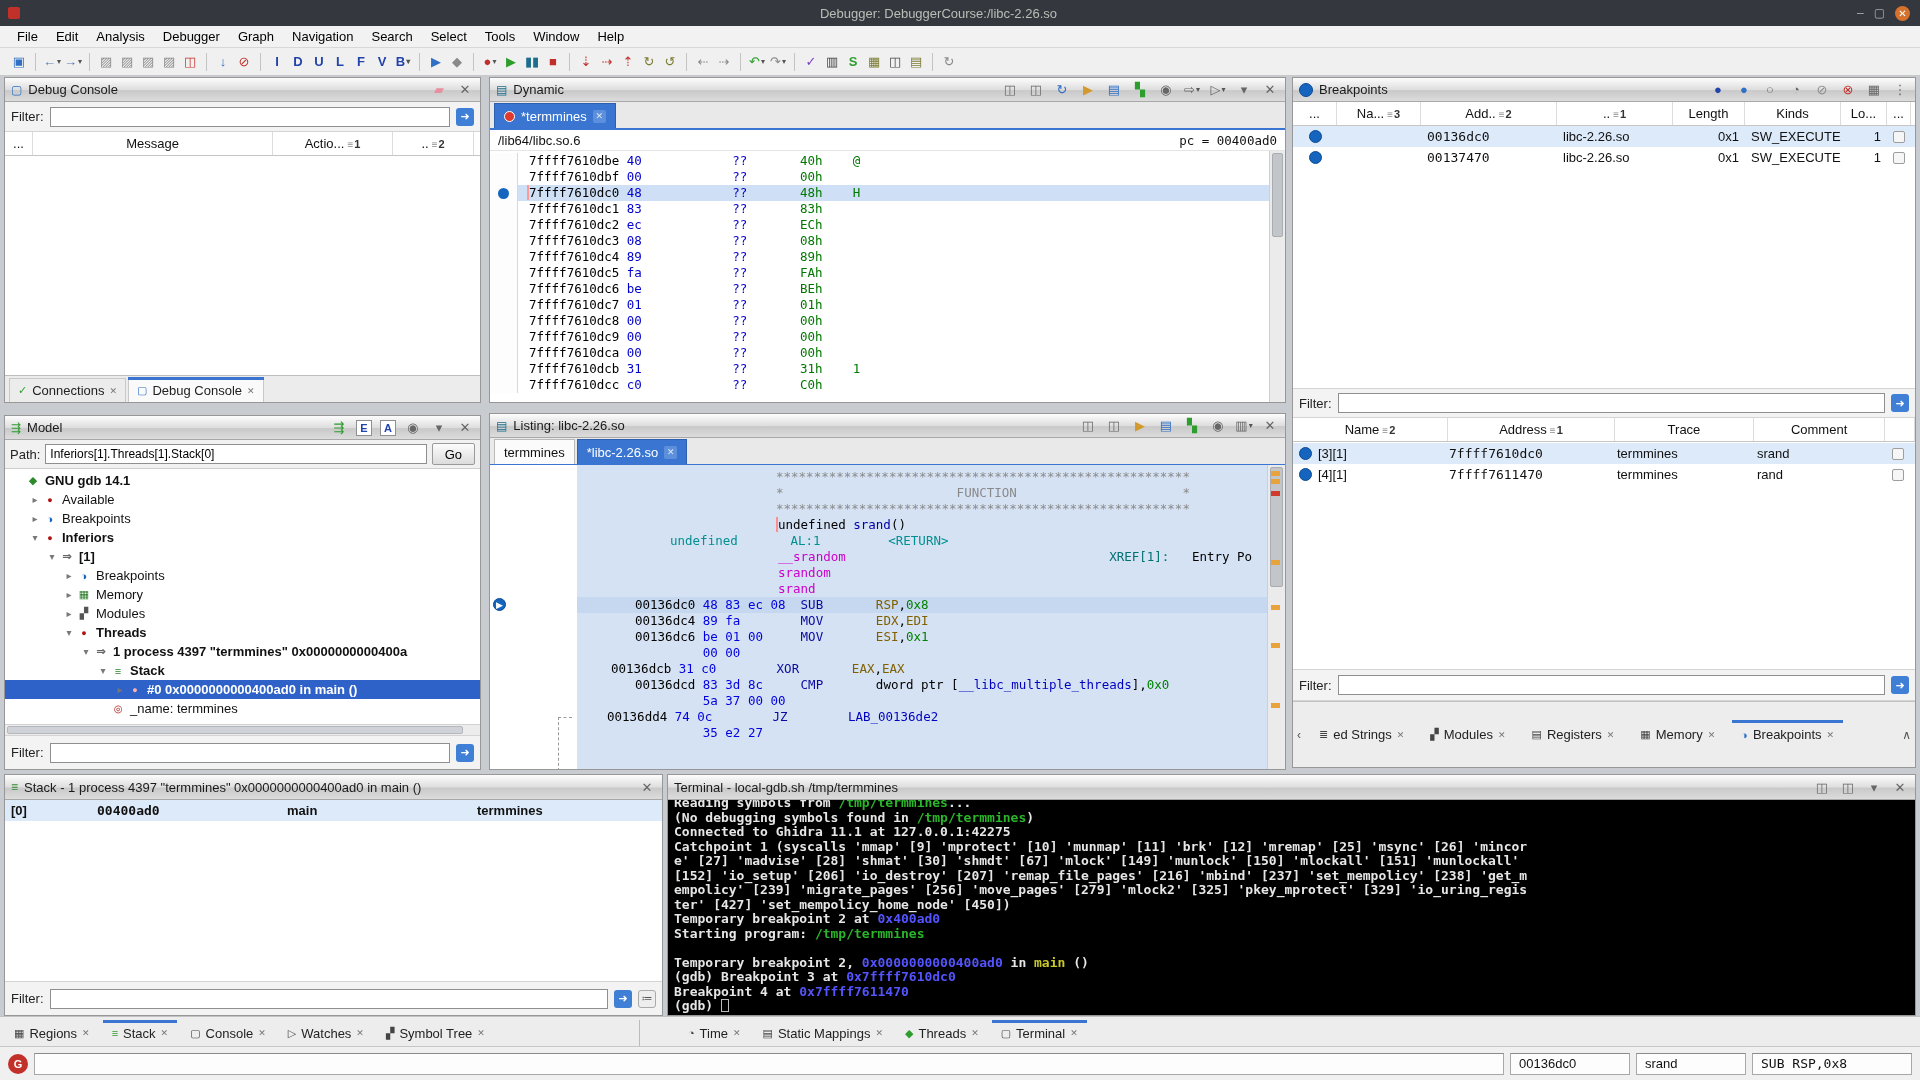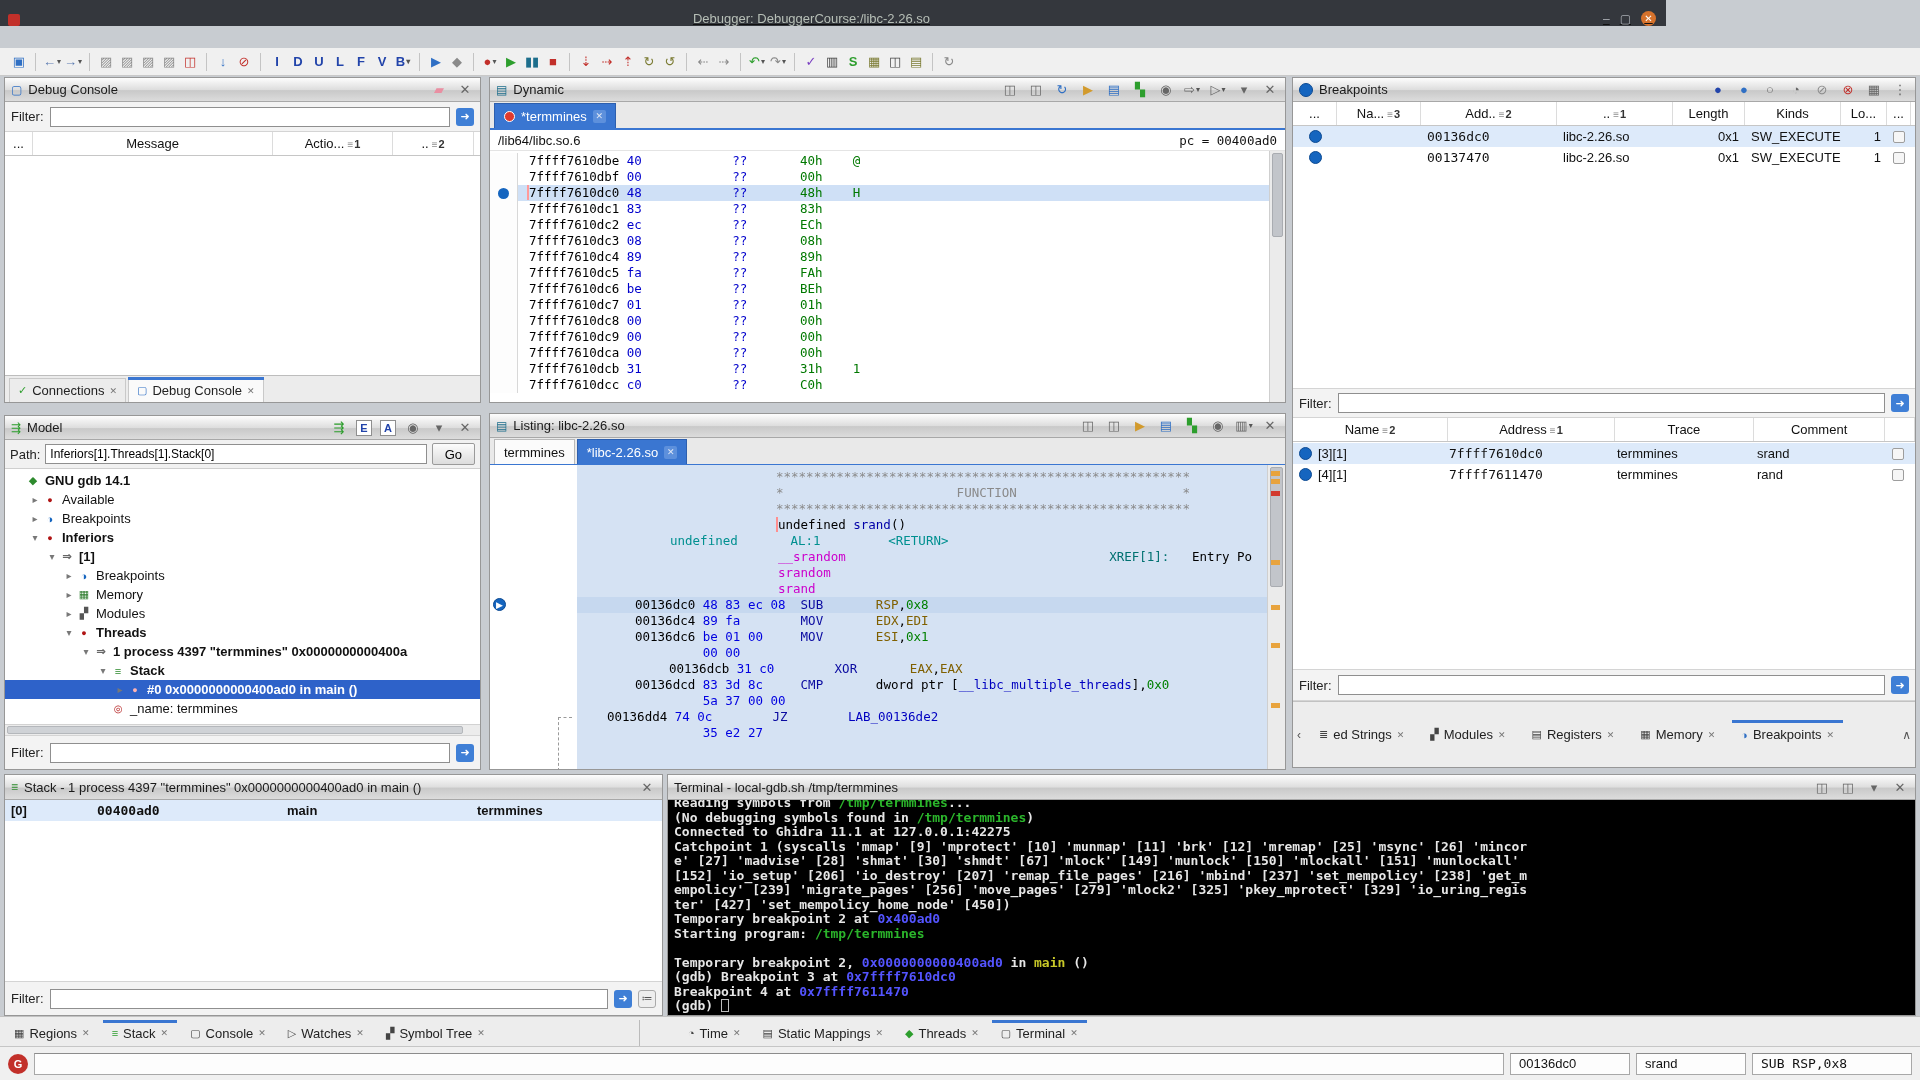--- a/index.html
+++ b/index.html
@@ -2,22 +2,22 @@
 <html><head>
 <meta charset="utf-8">
 <style>
   * { margin:0; padding:0; box-sizing:border-box; }
   html,body { width:1920px; height:1080px; overflow:hidden; background:#c8ccd1;
     font-family:"Liberation Sans", sans-serif; font-size:13px; color:#111; }
   #root { position:relative; width:1920px; height:1080px; }
   pre { font-family:"DejaVu Sans Mono", monospace; }
 
   
-  .titlebar { position:absolute; left:0; top:0; width:1666px; height:26px; background:#34373d;
-    display:flex; align-items:flex-end;text-decoration:underline; }
+  .titlebar { position:absolute; left:0; top:0; width:1920px; height:26px; background:#34373d;
+    display:flex; align-items:center; }
   .tb-appicon { width:12px; height:12px; background:#c2302a; border-radius:2px; margin-left:8px; }
   .tb-title { flex:1; text-align:center; color:#b7bfb7; font-size:13px; }
   .tb-btns { display:flex; gap:10px; margin-right:10px; align-items:center; }
   .tbb { color:#a9adb3; font-size:12px; cursor:default; }
   .tbb.close { width:15px; height:15px; background:#d6722c; border-radius:50%; color:#fff;
     font-size:10px; display:flex; align-items:center; justify-content:center; }
 
   .menubar { position:absolute; left:0; top:26px; width:1920px; height:22px; background:#f2f2f2;
     border-bottom:1px solid #d8d8d8; display:flex; align-items:center; padding-left:8px; }
   .mitem { padding:2px 9px; font-size:13px; color:#000; }
@@ -170,20 +170,33 @@
   <div class="titlebar">
     <span class="tb-appicon"></span>
     <span class="tb-title">Debugger: DebuggerCourse:/libc-2.26.so</span>
     <span class="tb-btns">
       <span class="tbb">–</span>
       <span class="tbb">▢</span>
       <span class="tbb close">✕</span>
     </span>
   </div>
 
+  <div class="menubar" id="menubar">
+      <span class="mitem">File</span>
+      <span class="mitem">Edit</span>
+      <span class="mitem">Analysis</span>
+      <span class="mitem">Debugger</span>
+      <span class="mitem">Graph</span>
+      <span class="mitem">Navigation</span>
+      <span class="mitem">Search</span>
+      <span class="mitem">Select</span>
+      <span class="mitem">Tools</span>
+      <span class="mitem">Window</span>
+      <span class="mitem">Help</span>
+    </div>
   <div class="toolbar" id="toolbar">
       <span class="tgroup">
         <span class="ticon ic-blue">▣</span>
       </span>
       <span class="tsep"></span>
       <span class="tgroup">
         <span class="ticon ic-steel">←<span class="caret">▾</span></span>
         <span class="ticon ic-steel">→<span class="caret">▾</span></span>
       </span>
       <span class="tsep"></span>
@@ -507,21 +520,21 @@
           <pre class="cl" style="padding-left:199px"><span class="c-com">*******************************************************</span></pre>
           <pre class="cl" style="padding-left:199px"><span class="c-k caret-left">undefined </span><span class="c-fn">srand</span><span class="c-k">()</span></pre>
           <pre class="cl" style="padding-left:93px"><span class="c-proto">undefined</span><span class="">       </span><span class="c-proto">AL:1</span><span class="">         </span><span class="c-proto">&lt;RETURN&gt;</span></pre>
           <pre class="cl" style="padding-left:201px"><span class="c-lbl">__srandom</span><span class="">                                   </span><span class="c-xref">XREF[1]:</span><span class="">   </span><span class="c-xrefg">Entry Po</span></pre>
           <pre class="cl" style="padding-left:201px"><span class="c-lbl">srandom</span></pre>
           <pre class="cl" style="padding-left:201px"><span class="c-lbl">srand</span></pre>
           <pre class="cl hl" style="padding-left:58px"><span class="c-addr">00136dc0 </span><span class="c-byt">48 83 ec 08</span><span class="">  </span><span class="c-mn">SUB</span><span class="">       </span><span class="c-reg">RSP</span><span class="c-k">,</span><span class="c-val">0x8</span></pre>
           <pre class="cl" style="padding-left:58px"><span class="c-addr">00136dc4 </span><span class="c-byt">89 fa</span><span class="">        </span><span class="c-mn">MOV</span><span class="">       </span><span class="c-reg">EDX</span><span class="c-k">,</span><span class="c-reg">EDI</span></pre>
           <pre class="cl" style="padding-left:58px"><span class="c-addr">00136dc6 </span><span class="c-byt">be 01 00</span><span class="">     </span><span class="c-mn">MOV</span><span class="">       </span><span class="c-reg">ESI</span><span class="c-k">,</span><span class="c-val">0x1</span></pre>
           <pre class="cl" style="padding-left:58px"><span class="">         </span><span class="c-byt">00 00</span></pre>
-          <pre class="cl" style="padding-left:92px"><span class="c-addr">00136dcb </span><span class="c-byt">31 c0</span><span class="">        </span><span class="c-mn">XOR</span><span class="">       </span><span class="c-reg">EAX</span><span class="c-k">,</span><span class="c-reg">EAX</span></pre>
+          <pre class="cl" style="padding-left:34px"><span class="c-addr">00136dcb </span><span class="c-byt">31 c0</span><span class="">        </span><span class="c-mn">XOR</span><span class="">       </span><span class="c-reg">EAX</span><span class="c-k">,</span><span class="c-reg">EAX</span></pre>
           <pre class="cl" style="padding-left:58px"><span class="c-addr">00136dcd </span><span class="c-byt">83 3d 8c</span><span class="">     </span><span class="c-mn">CMP</span><span class="">       </span><span class="c-k">dword ptr [</span><span class="c-ref">__libc_multiple_threads</span><span class="c-k">],</span><span class="c-val">0x0</span><span class="">              </span></pre>
           <pre class="cl" style="padding-left:58px"><span class="">         </span><span class="c-byt">5a 37 00 00</span></pre>
           <pre class="cl" style="padding-left:30px"><span class="c-addr">00136dd4 </span><span class="c-byt">74 0c</span><span class="">        </span><span class="c-mn">JZ</span><span class="">        </span><span class="c-lab">LAB_00136de2</span></pre>
           <pre class="cl" style="padding-left:58px"><span class="">         </span><span class="c-byt">35 e2 27</span></pre>
         </div>
     </div>
     <div class="vscroll" style="right:0;top:51px;width:18px">
       <div class="vthumb" style="top:2px;height:120px"></div>
       <span class="smark" style="top:6px"></span>
       <span class="smark" style="top:14px"></span>

